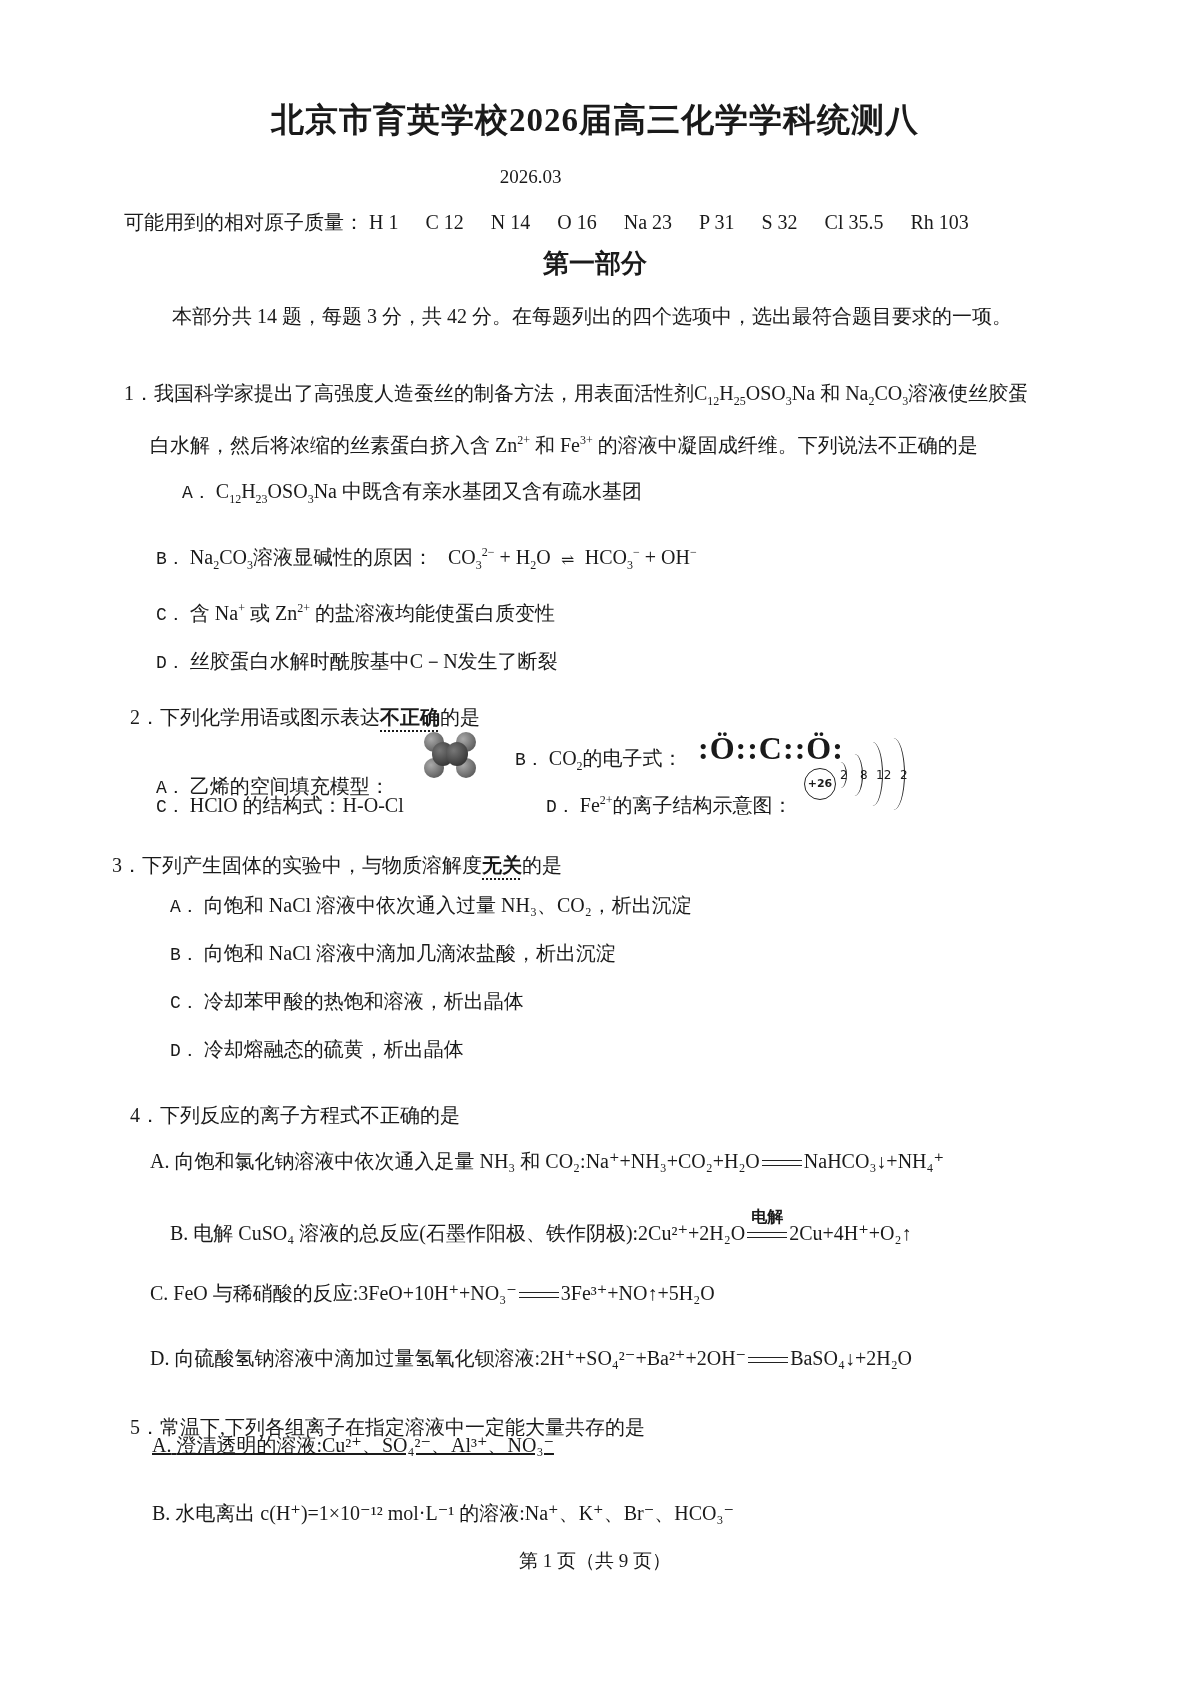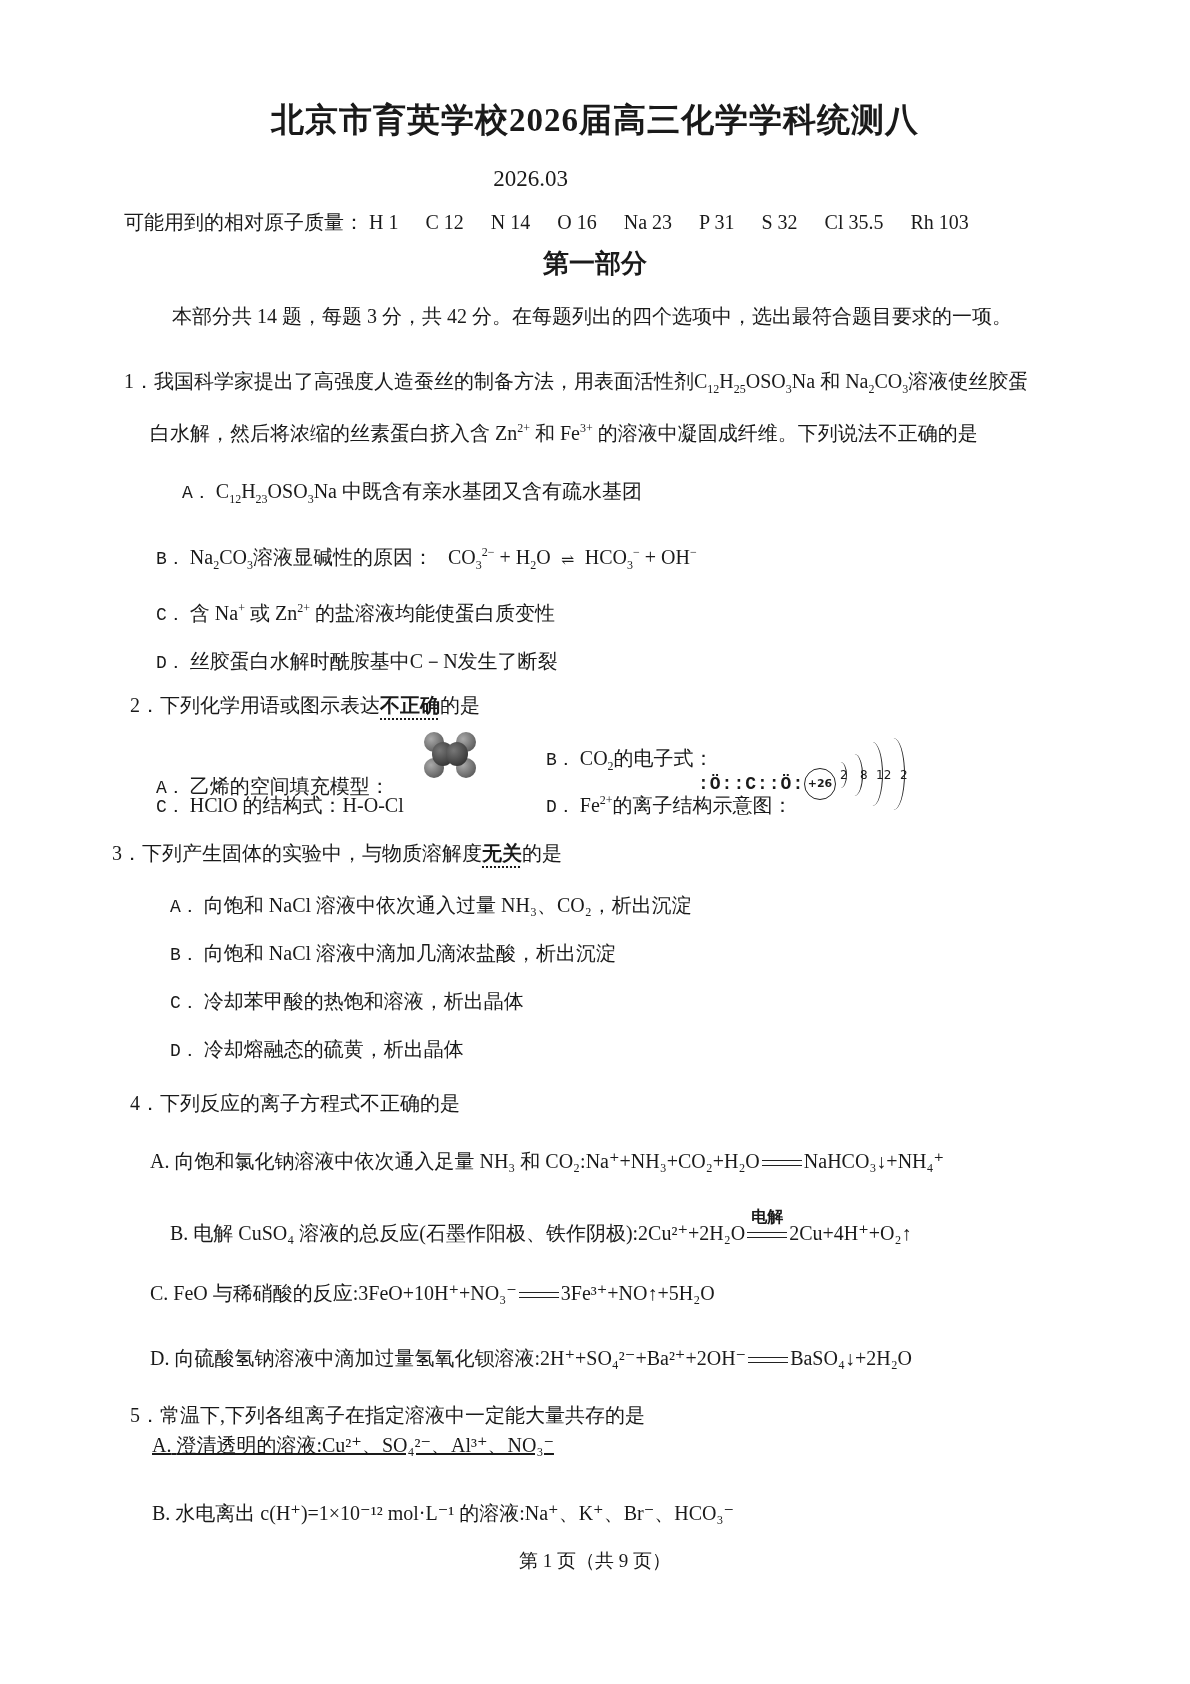--- a/index.html
+++ b/index.html
@@ -2,37 +2,37 @@
 <html><head>
 <meta charset="utf-8">
 <style>
   html, body { margin: 0; padding: 0; }
   body {
     width: 1190px; height: 1684px; background: #ffffff; position: relative;
     font-family: "Liberation Serif", "DejaVu Serif", serif; color: #1a1a1a; overflow: hidden;
   }
   .abs { position: absolute; white-space: nowrap; }
   .title { left: 0; width: 1190px; text-align: center; top: 98px; font-size: 33px; font-weight: bold; letter-spacing: 1px; }
-  .date { left: 0; width: 1061px; text-align: center; top: 166px; font-size: 23px; }
+  .date { left: 0; width: 1061px; text-align: center; top: 166px; font-size: 19px; }
   .masses { left: 124px; top: 209px; font-size: 20px; }
   .masses span.m { margin-right: 22px; }
   .part { left: 0; width: 1190px; text-align: center; top: 246px; font-size: 26px; font-weight: bold; }
   .instr { left: 172px; top: 303px; font-size: 20px; }
-  .q { font-size: 20px; }
+  .q { font-size: 20px; margin-top: 12px; }
   .opt { font-size: 20px; }
   .mono { font-family: "Liberation Mono", "DejaVu Sans Mono", monospace; font-size: 18px; }
   sub, sup { font-size: 12px; line-height: 0; }
   .eqbar { display: inline-block; width: 40px; height: 4px; border-top: 1.5px solid #222; border-bottom: 1.5px solid #222; vertical-align: middle; margin: 0 2px; position: relative; }
   .eqbar .cond { position: absolute; top: -26px; left: 0; width: 40px; text-align: center; font-size: 16px; font-weight: bold; }
   .revarrow { display: inline-block; width: 34px; text-align: center; font-size: 16px; vertical-align: middle; }
   .dot-under { text-decoration: underline dotted; text-underline-offset: 6px; font-weight: bold; }
   .ethylene { left: 420px; top: 730px; width: 60px; height: 50px; }
   .ethylene .ball { position: absolute; border-radius: 50%; background: radial-gradient(circle at 35% 35%, #777, #222); }
   .ethylene .h { width: 20px; height: 20px; background: radial-gradient(circle at 35% 35%, #aaa, #444); }
-  .co2 { left: 698px; top: 730px; font-family: Liberation Mono, monospace; font-size: 18px; font-weight: bold; letter-spacing: 1px; margin-top: 44px; }
+  .co2 { left: 698px; top: 730px; font-family: Liberation Serif, serif; font-size: 32px; font-weight: bold; letter-spacing: 1px; }
   .fe { left: 804px; top: 752px; width: 110px; height: 60px; font-family: "DejaVu Sans", sans-serif; }
   .fe .nucleus { position: absolute; left: 0; top: 16px; width: 30px; height: 30px; border: 1.5px solid #222; border-radius: 50%; font-size: 11px; text-align: center; line-height: 30px; font-weight: bold; }
   .fe .shell { position: absolute; border-right: 1.5px solid #222; border-radius: 0 50% 50% 0; }
   .fe .num { position: absolute; font-size: 12px; top: 16px; }
   .footer { left: 0; width: 1190px; text-align: center; top: 1548px; font-size: 19px; }
 </style>
 </head>
 <body>
 
 <div class="abs title">北京市育英学校2026届高三化学学科统测八</div>
@@ -80,21 +80,21 @@
   <span class="mono">A．</span> <span>乙烯的空间填充模型：</span>
 </div>
 <div class="abs ethylene">
   <div class="ball h" style="left:4px; top:2px;"></div>
   <div class="ball h" style="left:36px; top:2px;"></div>
   <div class="ball h" style="left:4px; top:28px;"></div>
   <div class="ball h" style="left:36px; top:28px;"></div>
   <div class="ball" style="left:12px; top:12px; width:22px; height:24px;"></div>
   <div class="ball" style="left:26px; top:12px; width:22px; height:24px;"></div>
 </div>
-<div class="abs opt" style="left:546px; top:745px;">
+<div class="abs opt" style="left:515px; top:745px;">
   <span class="mono">B．</span> <span>CO</span><sub>2</sub><span>的电子式：</span>
 </div>
 <div class="abs co2">:Ö::C::Ö:</div>
 <div class="abs opt" style="left:156px; top:792px;">
   <span class="mono">C．</span> <span>HClO 的结构式：H-O-Cl</span>
 </div>
 <div class="abs opt" style="left:546px; top:792px;">
   <span class="mono">D．</span> <span>Fe</span><sup>2+</sup><span>的离子结构示意图：</span>
 </div>
 <div class="abs fe">

